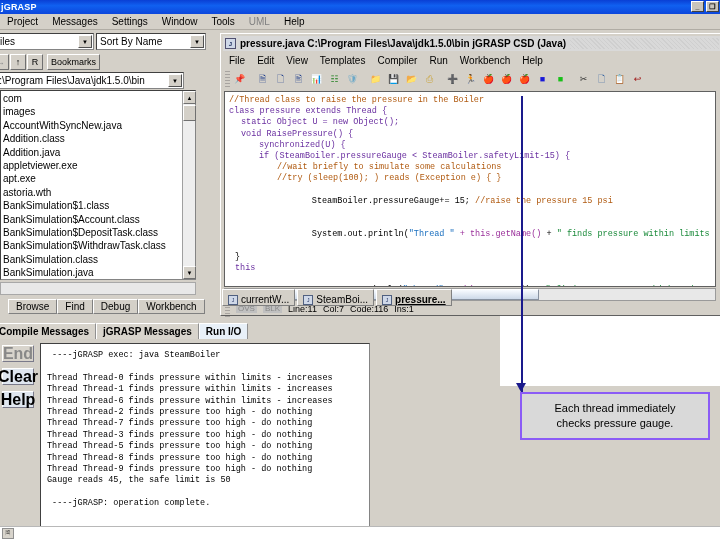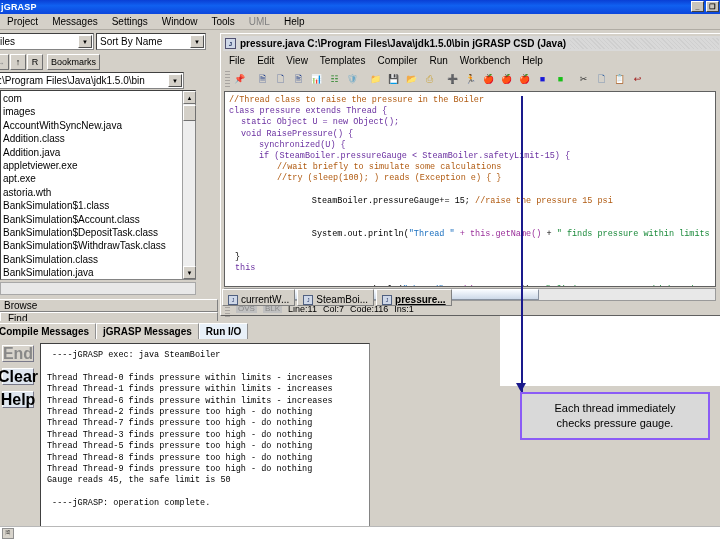--- a/index.html
+++ b/index.html
@@ -96,21 +96,21 @@
     border-right-color:#707070; border-bottom-color:#707070;
   }
   .vs-bot { position: absolute; bottom: 0; left: 0; }
 
   .hscroll-left {
     position: absolute; left: 0; top: 251px; width: 196px; height: 13px;
     background: #e8e8e8; border: 1px solid #a8a8a8;
   }
 
   
-  .ltabs { position: absolute; left: 0; top: 268px; width: 218px; height: 16px; display: flex; flex-direction: column; }
+  .ltabs { position: absolute; left: 12px; top: 268px; width: 218px; height: 16px; display: flex; }
   .ltab {
     height: 15px; padding: 0 7px; font-size: 10px;
     background: #d4d0c8; border: 1px solid #fff;
     border-right-color:#808080; border-bottom-color:#808080;
     display: flex; align-items: center; color: #000;
   }
   .ltab:first-child { margin-left: -4px; }
 
   
   #bottompanel {

